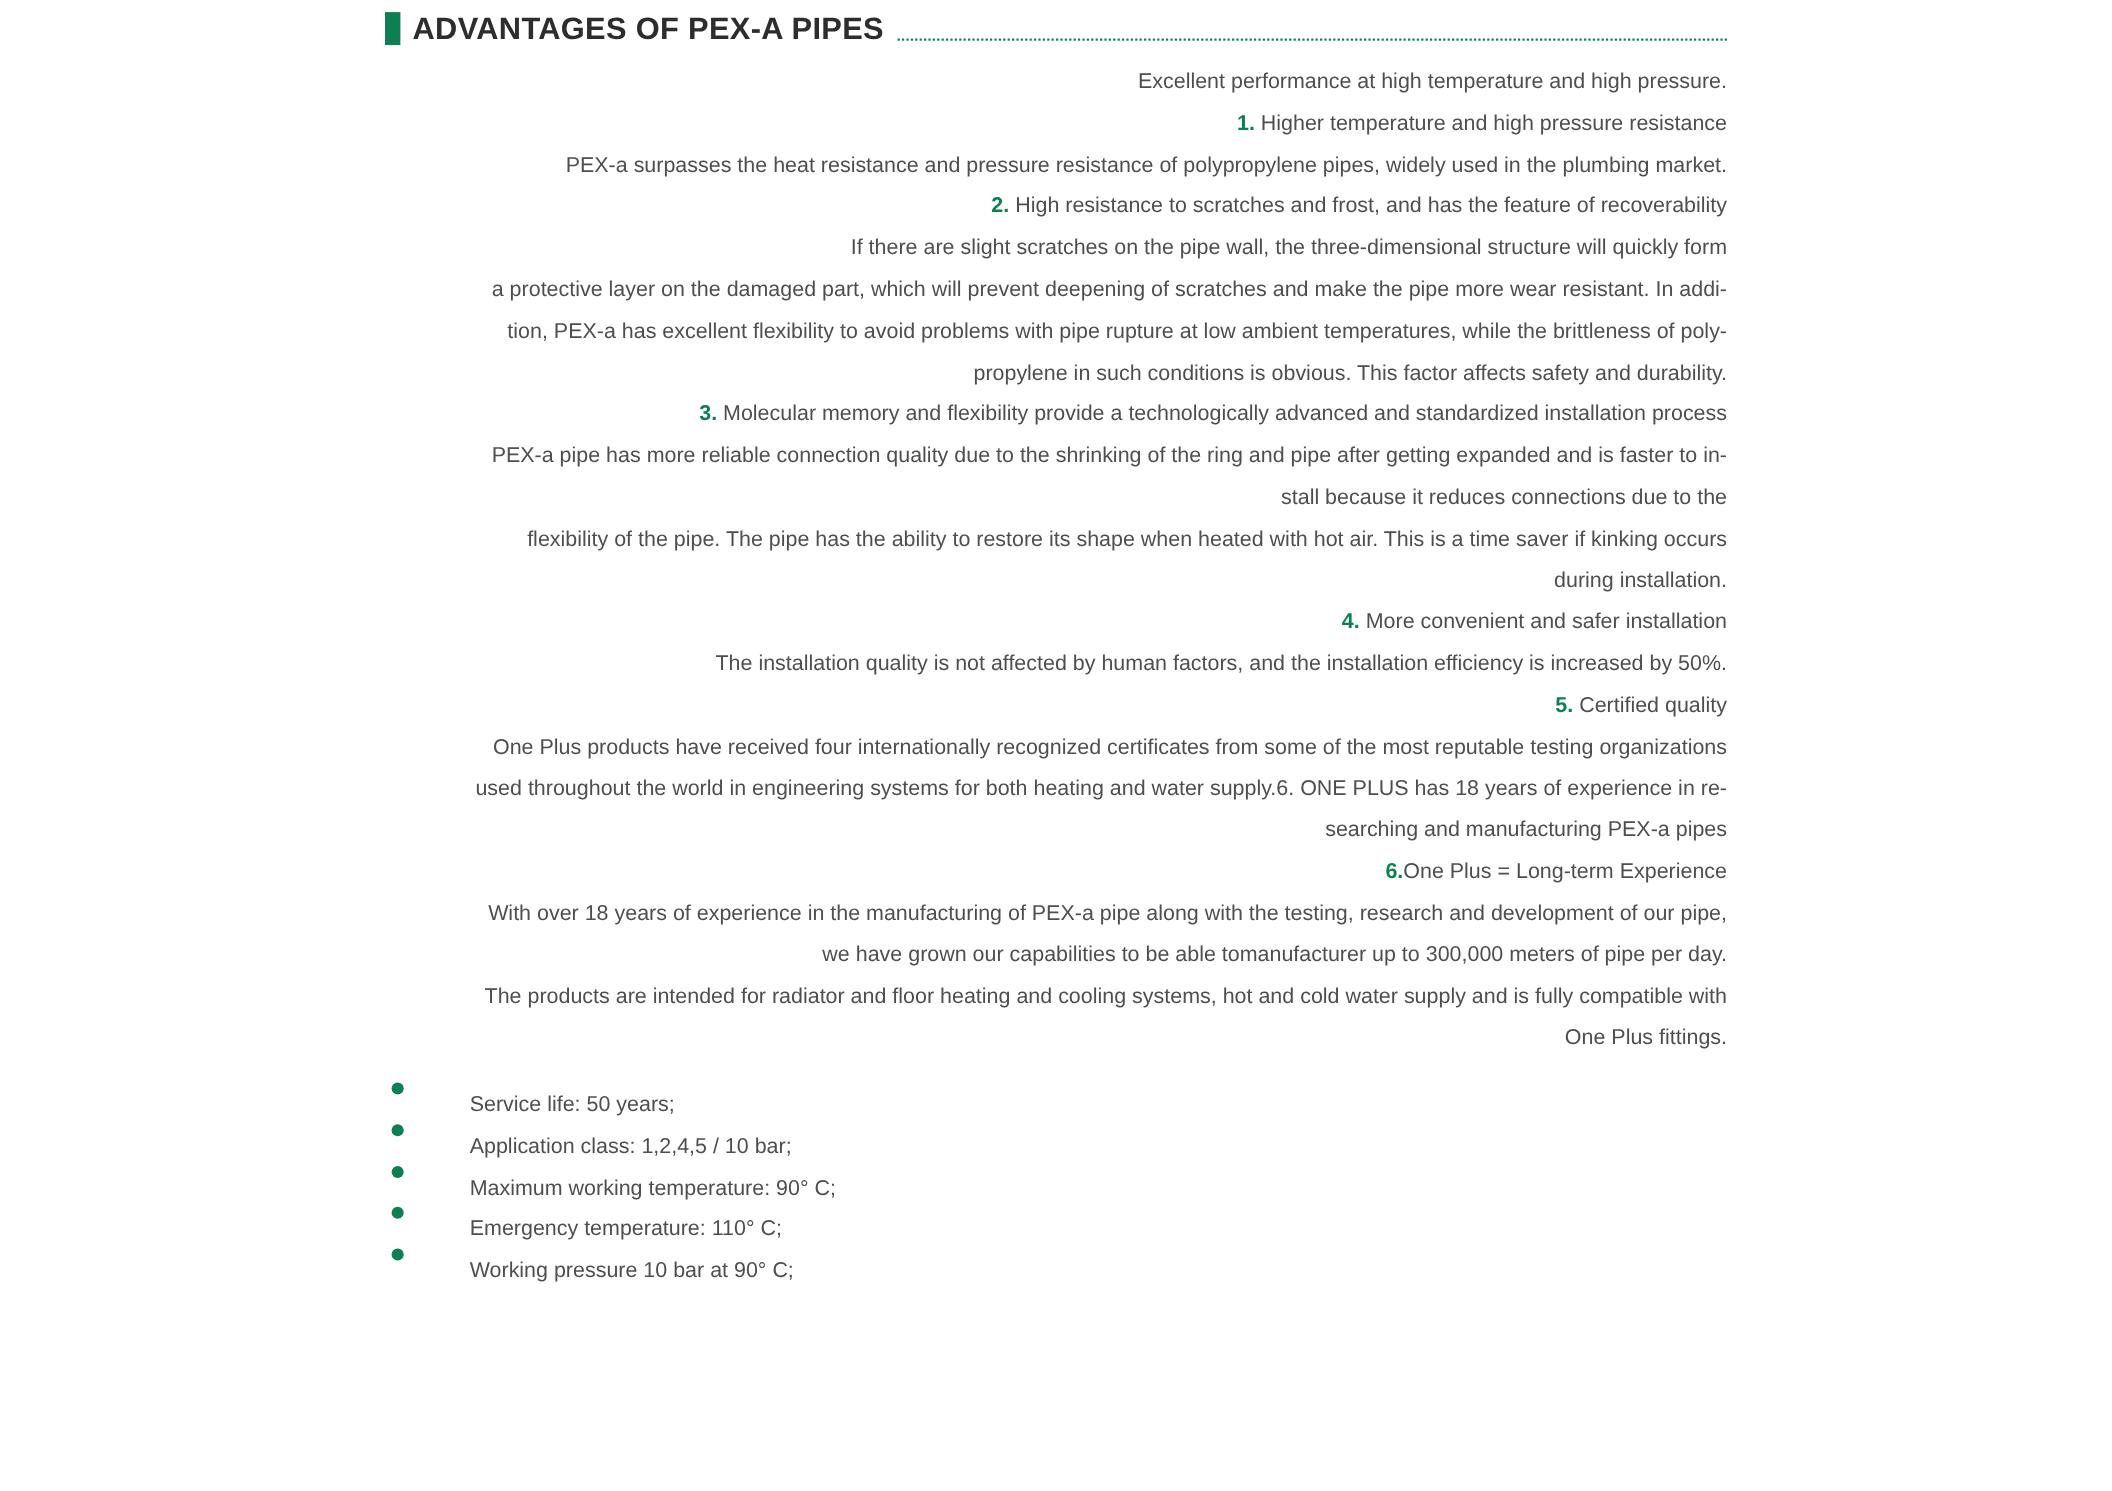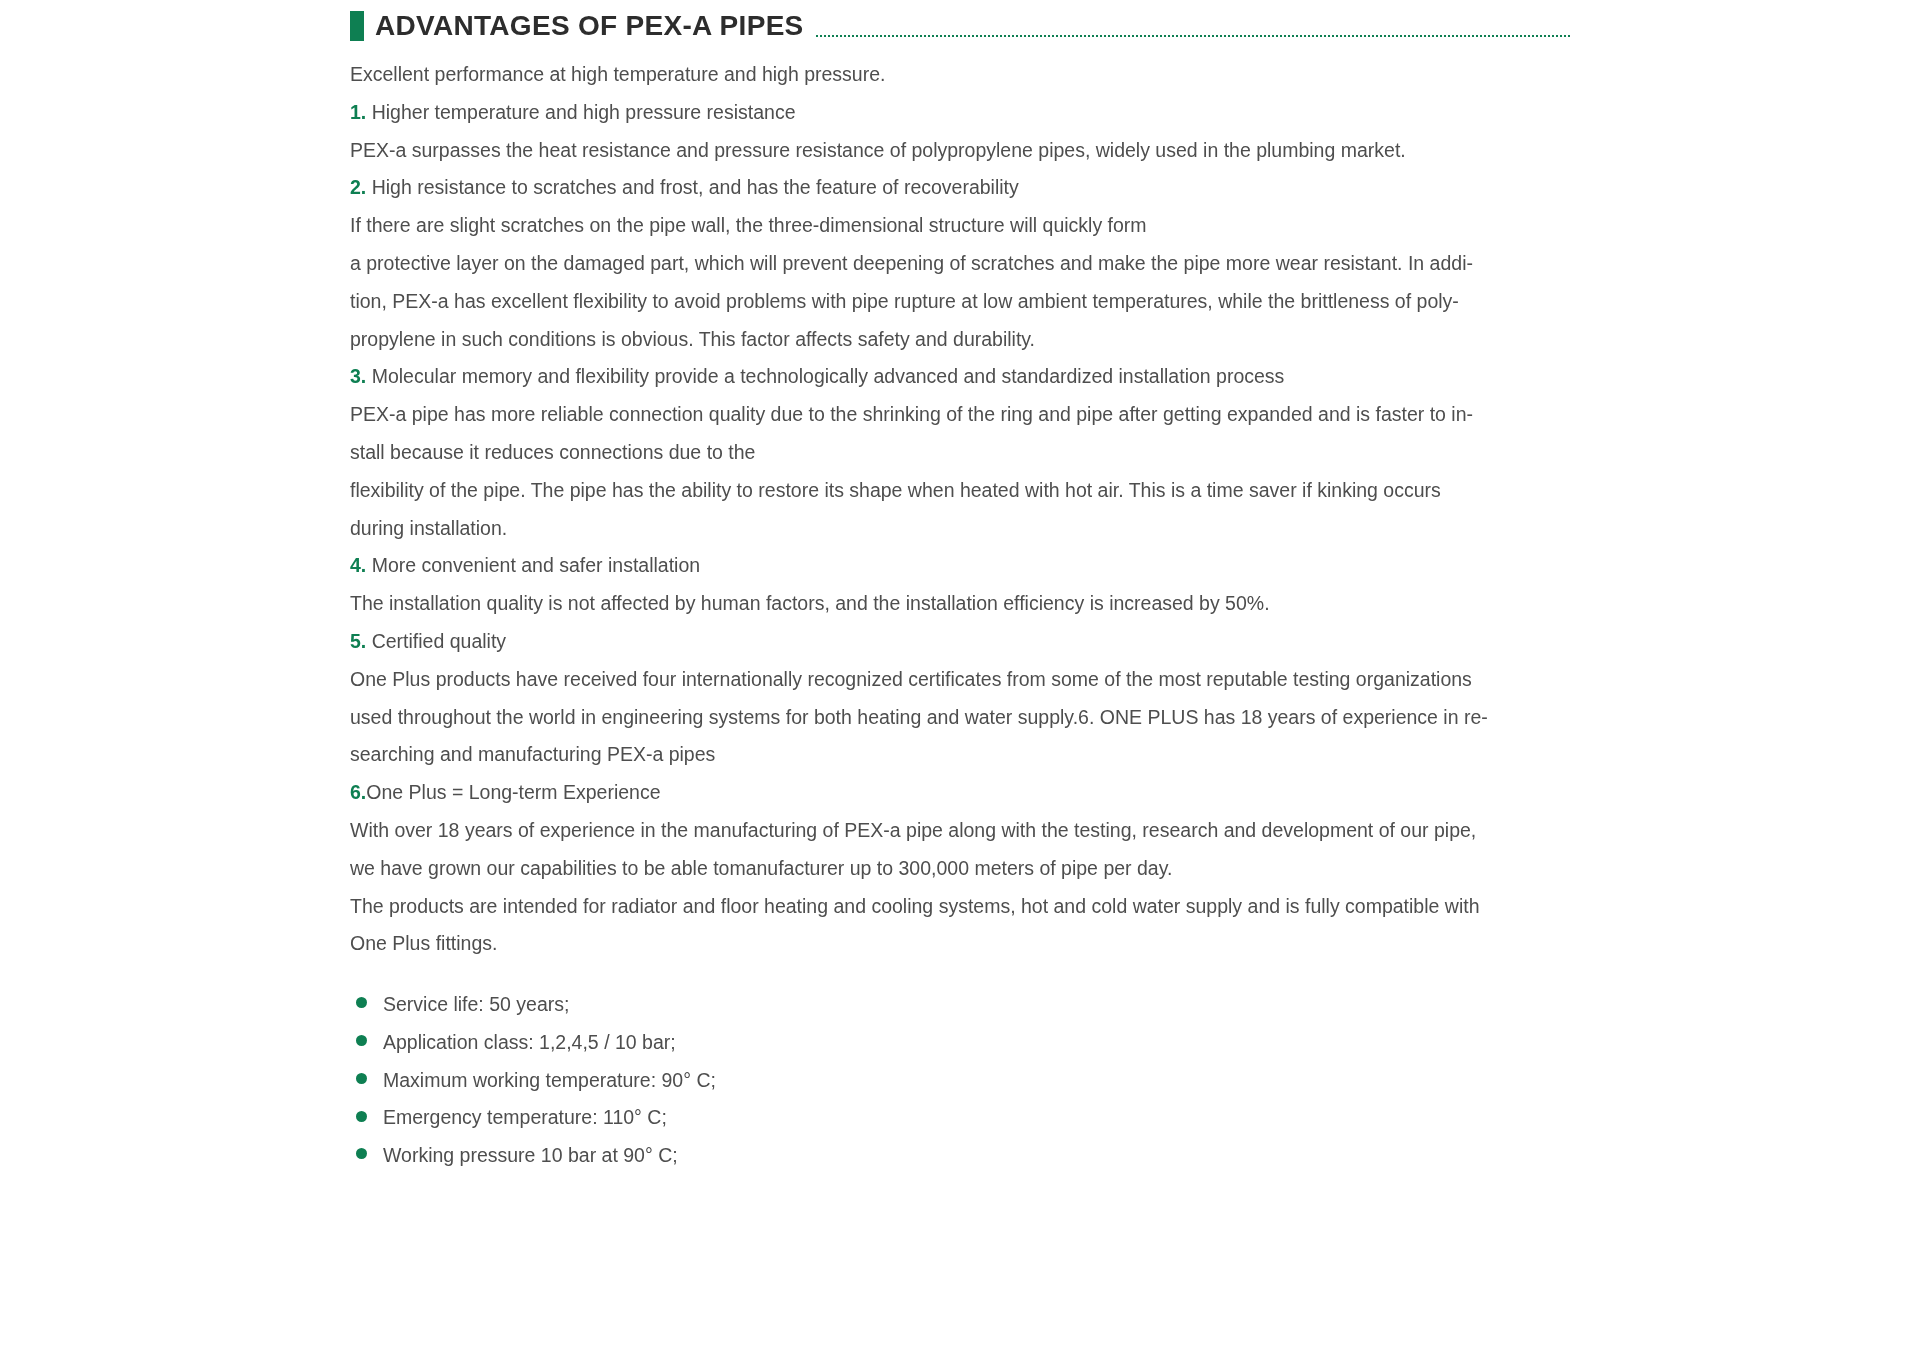--- a/index.html
+++ b/index.html
@@ -44,34 +44,35 @@
     margin-left: 12px;
     margin-bottom: 5px;
     height: 0;
   }
   .paragraph {
     margin-top: 14px;
     font-size: 19.5px;
     line-height: 37.8px;
     color: #4e4e4e;
   }
-  .paragraph .line { white-space: nowrap; }
+  .paragraph .line { white-space: nowrap; text-align: right; }
   .num {
     color: var(--accent, #0e7f52);
     font-weight: 700;
   }
   .bullet-list {
     margin-top: 23px;
     font-size: 19.5px;
     line-height: 37.7px;
     color: #4e4e4e;
   }
   .bullet-item {
     display: flex;
-    align-items: center;
+    align-items: flex-start;
+    gap: 44px;
   }
   .bullet-dot {
     flex: 0 0 auto;
     width: 11px;
     height: 11px;
     border-radius: 50%;
     background: var(--accent, #0e7f52);
     margin-left: 6px;
     margin-right: 16px;
     position: relative;

